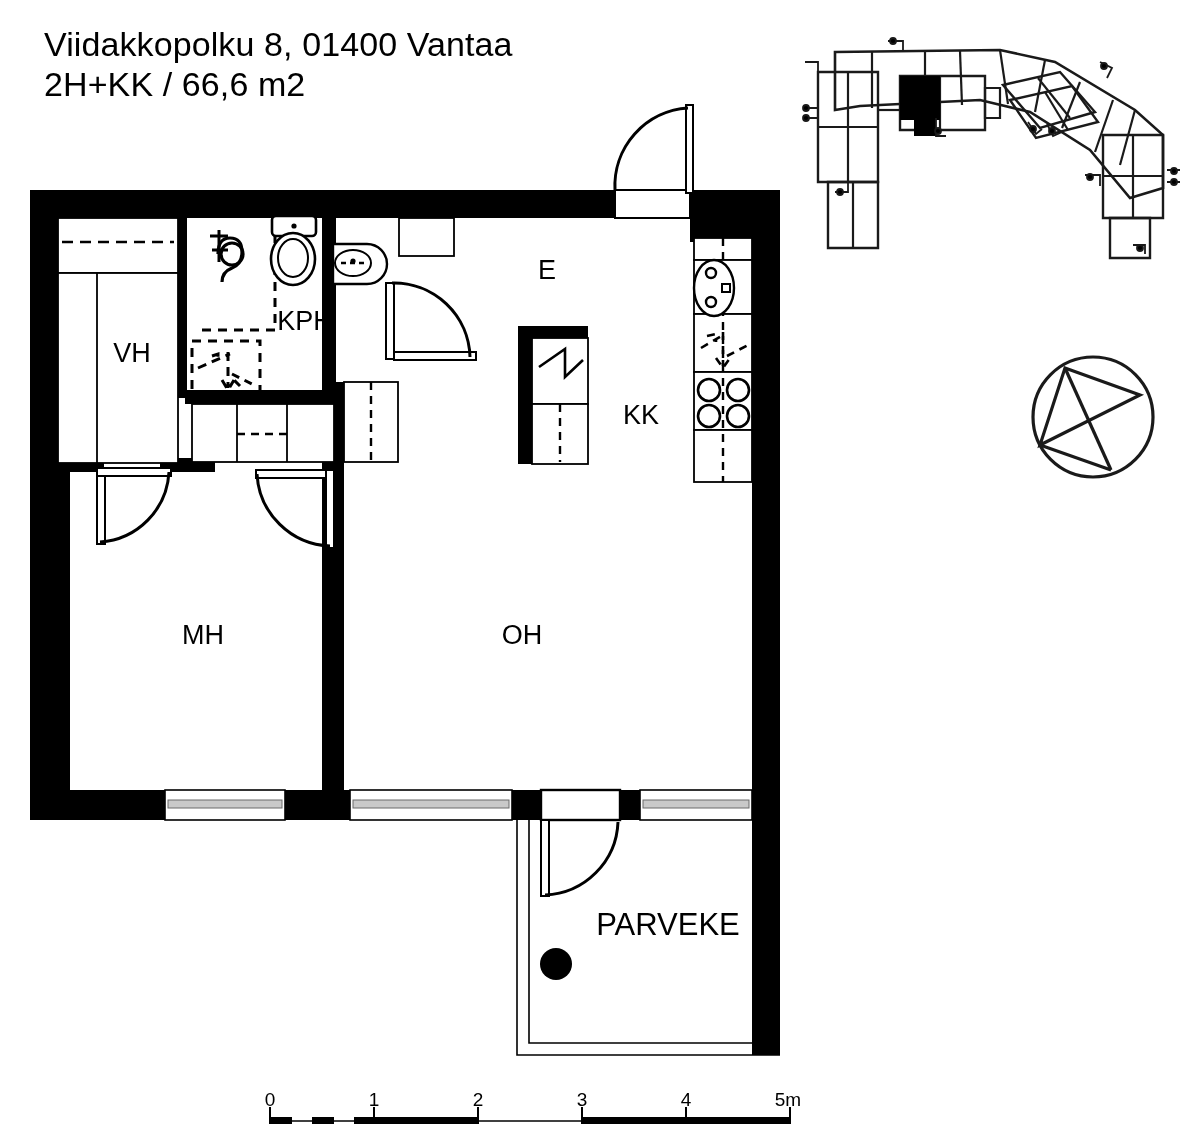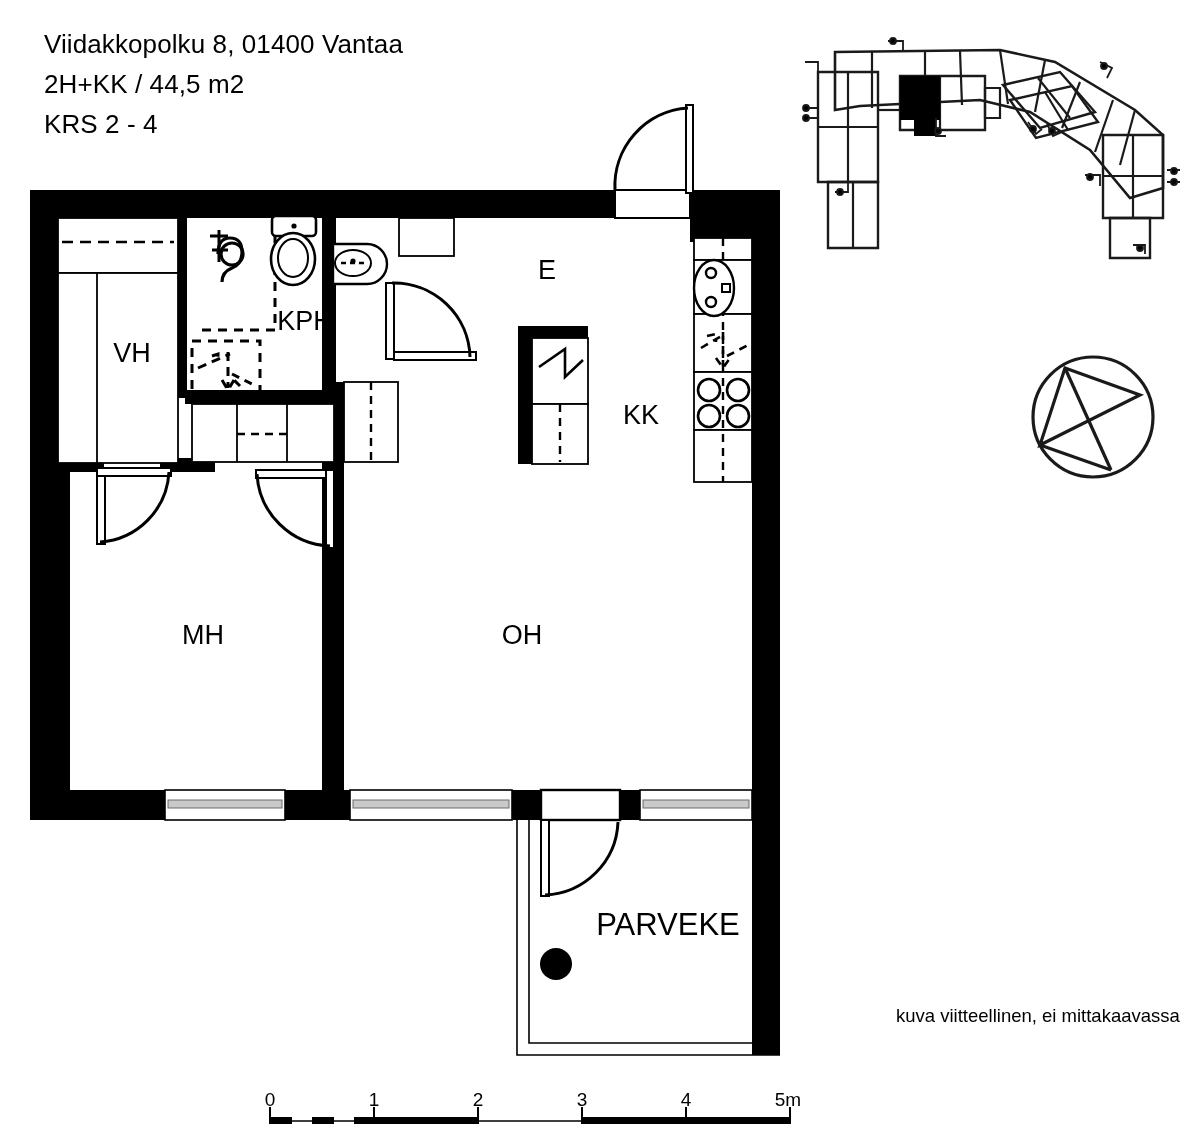--- a/index.html
+++ b/index.html
@@ -20,21 +20,21 @@
     inset: 0;
   }
   
   #title-block {
     position: absolute;
     left: 44px;
     top: 24px;
     line-height: 40px;
   }
   #title-block div {
-    font-size: 26px;
+    font-size: 34px;
     letter-spacing: 0.1px;
     white-space: nowrap;
   }
   
   #disclaimer {
     position: absolute;
     left: 896px;
     top: 1005px;
     font-size: 18.5px;
     white-space: nowrap;
@@ -53,25 +53,23 @@
     fill: #000;
   }
 </style>
 </head>
 <body>
 
 <div id="page">
 
   <div id="title-block">
     <div>Viidakkopolku 8, 01400 Vantaa</div>
-    <div>2H+KK / 44,5 m2</div>
-    <div>KRS  2 - 4</div>
+    <div>2H+KK / 66,6 m2</div>
   </div>
 
-  <div id="disclaimer">kuva viitteellinen, ei mittakaavassa</div>
 
   <svg class="layer" id="plan-svg" viewBox="0 0 1200 1148">
 
     <g fill="#000000">
 
       <rect x="30" y="190" width="585" height="28"></rect>
 
       <rect x="690" y="190" width="90" height="28"></rect>
 
       <rect x="690" y="190" width="90" height="52"></rect>

